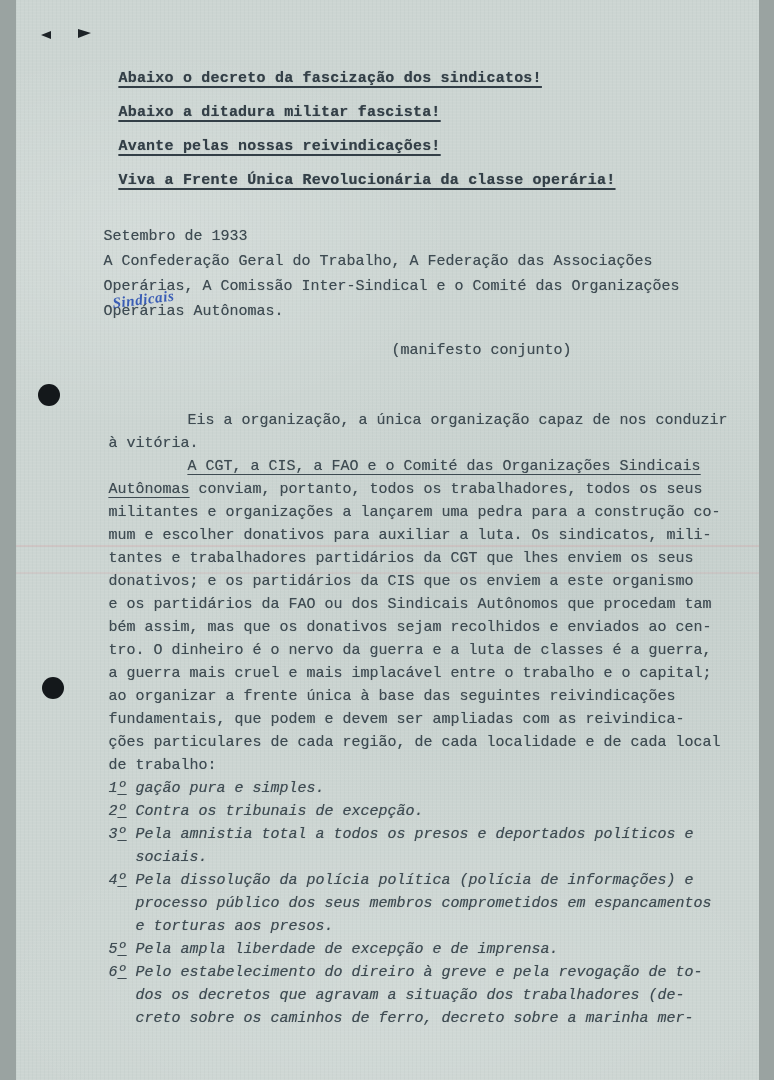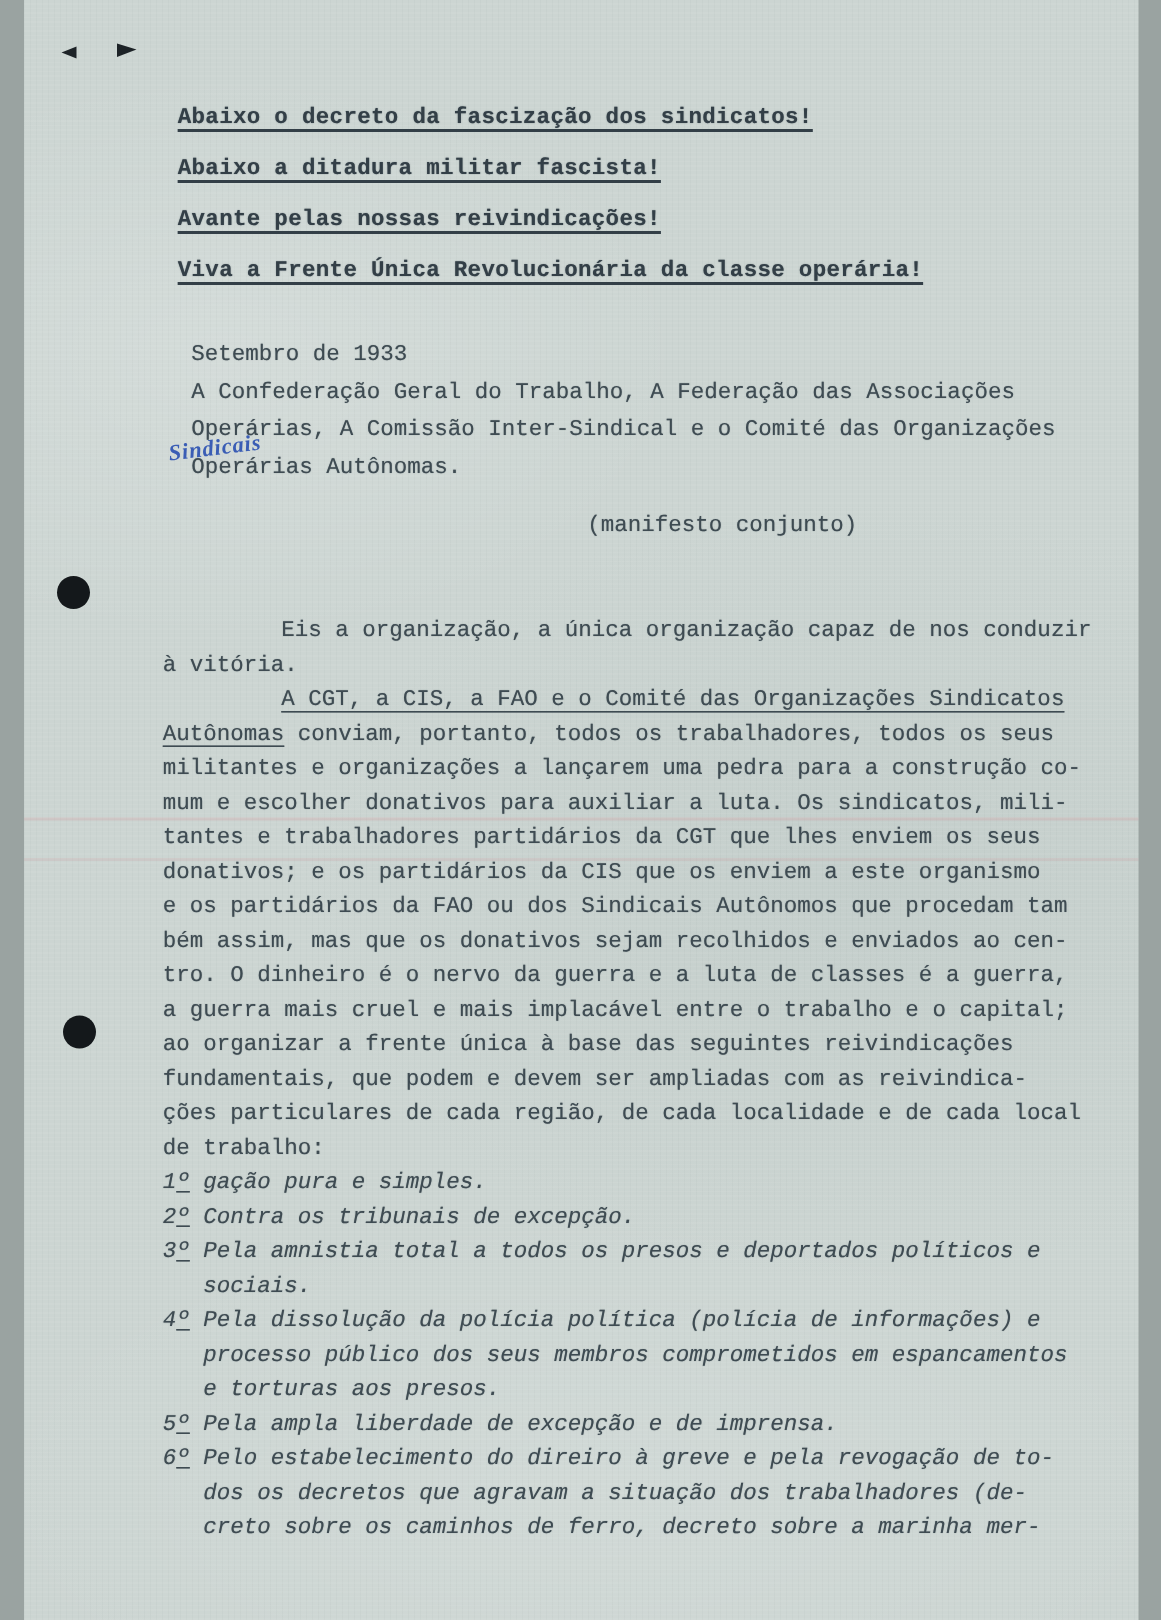--- a/index.html
+++ b/index.html
@@ -25,21 +25,21 @@
 
   .headlines{position:absolute;left:103px;top:67px;}
   .headline{
     white-space:nowrap;
     font-weight:bold;color:var(--headline-ink,#333f47);
     text-decoration:underline;text-underline-offset:4px;text-decoration-thickness:1.5px;
     margin-bottom:11px;letter-spacing:0.2px;
     text-shadow:0 0 0.8px rgba(45,58,66,0.6);
   }
 
-  .issuers{position:absolute;left:112px;top:224px;line-height:25px;}
+  .issuers{position:absolute;left:88px;top:224px;line-height:25px;}
   .annotation{
     position:absolute;left:98px;top:292px;
     font-family:"Liberation Serif","DejaVu Serif",serif;
     font-style:italic;font-weight:bold;font-size:15px;letter-spacing:0.6px;
     color:var(--annotation-blue,#3a5db5);
     transform:rotate(-7deg);transform-origin:left bottom;
   }
   .subtitle{position:absolute;left:376px;top:339px;}
 
   .body{position:absolute;left:73px;top:409px;width:680px;margin-left:20px;}
@@ -90,21 +90,21 @@
   <div class="annotation">Sindicais</div>
 
   <div class="tline subtitle">(manifesto conjunto)</div>
 
   <div class="body">
 
     <div class="tline indent">Eis a organização, a única organização capaz de nos conduzir</div>
     <div class="tline">à vitória.</div>
 
     <div class="tline indent">
-      <span class="u">A CGT, a CIS, a FAO e o Comité das Organizações Sindicatos</span>
+      <span class="u">A CGT, a CIS, a FAO e o Comité das Organizações Sindicais</span>
     </div>
     <div class="tline">
       <span class="u">Autônomas</span><span> conviam, portanto, todos os trabalhadores, todos os seus</span>
     </div>
     <div class="tline">militantes e organizações a lançarem uma pedra para a construção co-</div>
     <div class="tline">mum e escolher donativos para auxiliar a luta. Os sindicatos, mili-</div>
     <div class="tline">tantes e trabalhadores partidários da CGT que lhes enviem os seus</div>
     <div class="tline">donativos; e os partidários da CIS que os enviem a este organismo</div>
     <div class="tline">e os partidários da FAO ou dos Sindicais Autônomos que procedam tam</div>
     <div class="tline">bém assim, mas que os donativos sejam recolhidos e enviados ao cen-</div>

